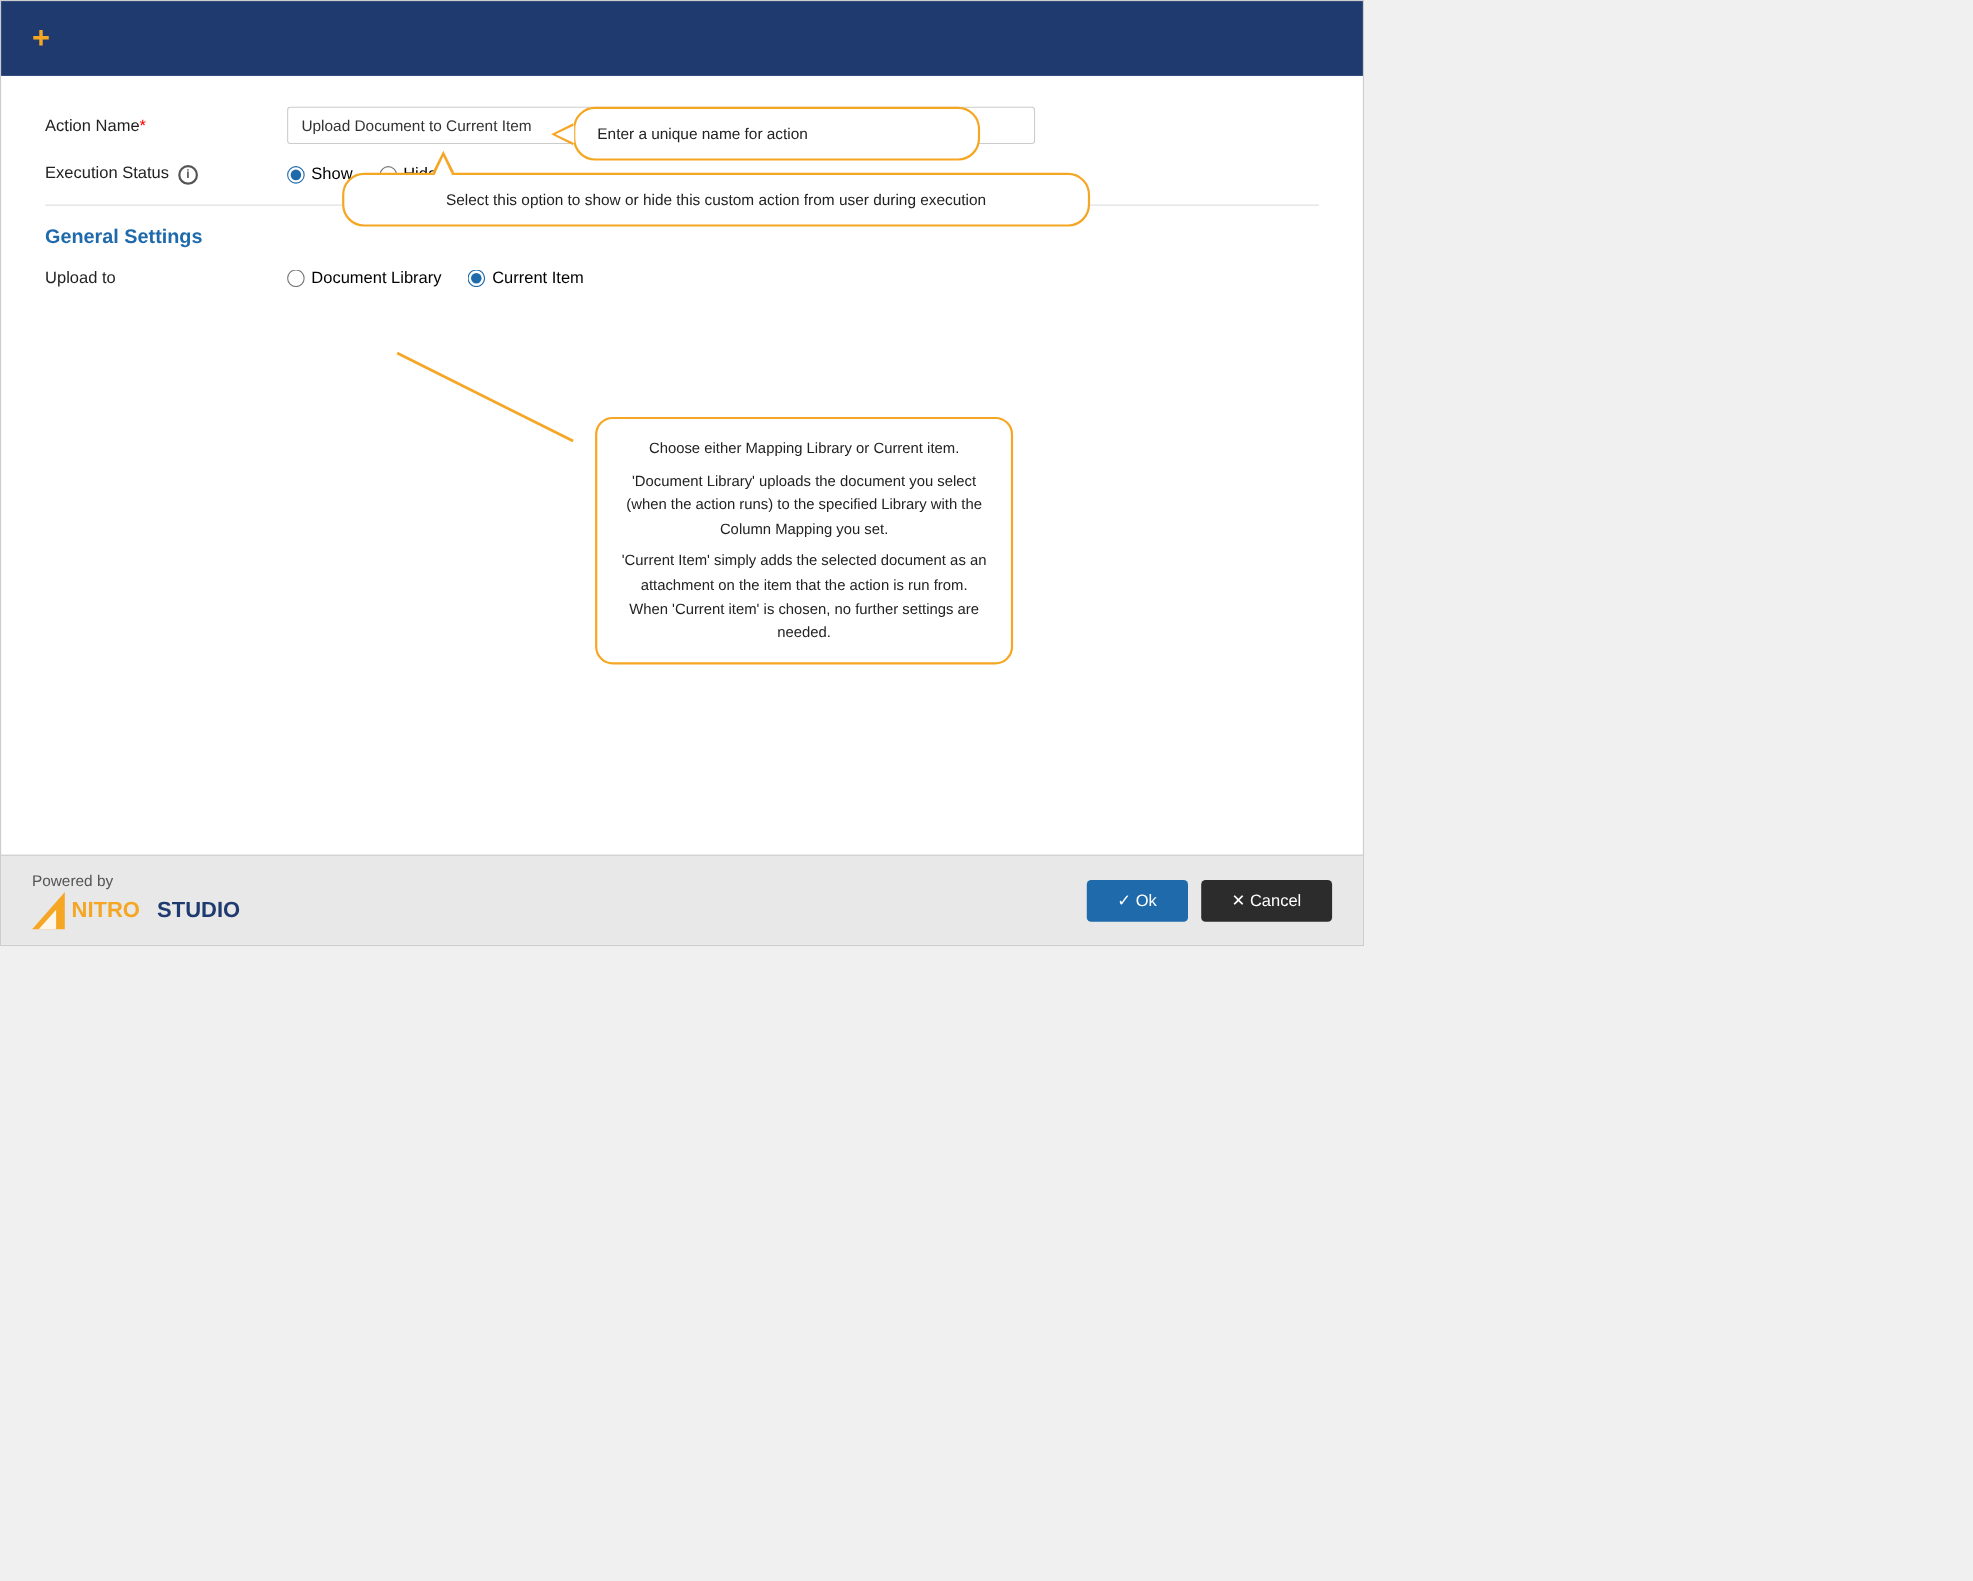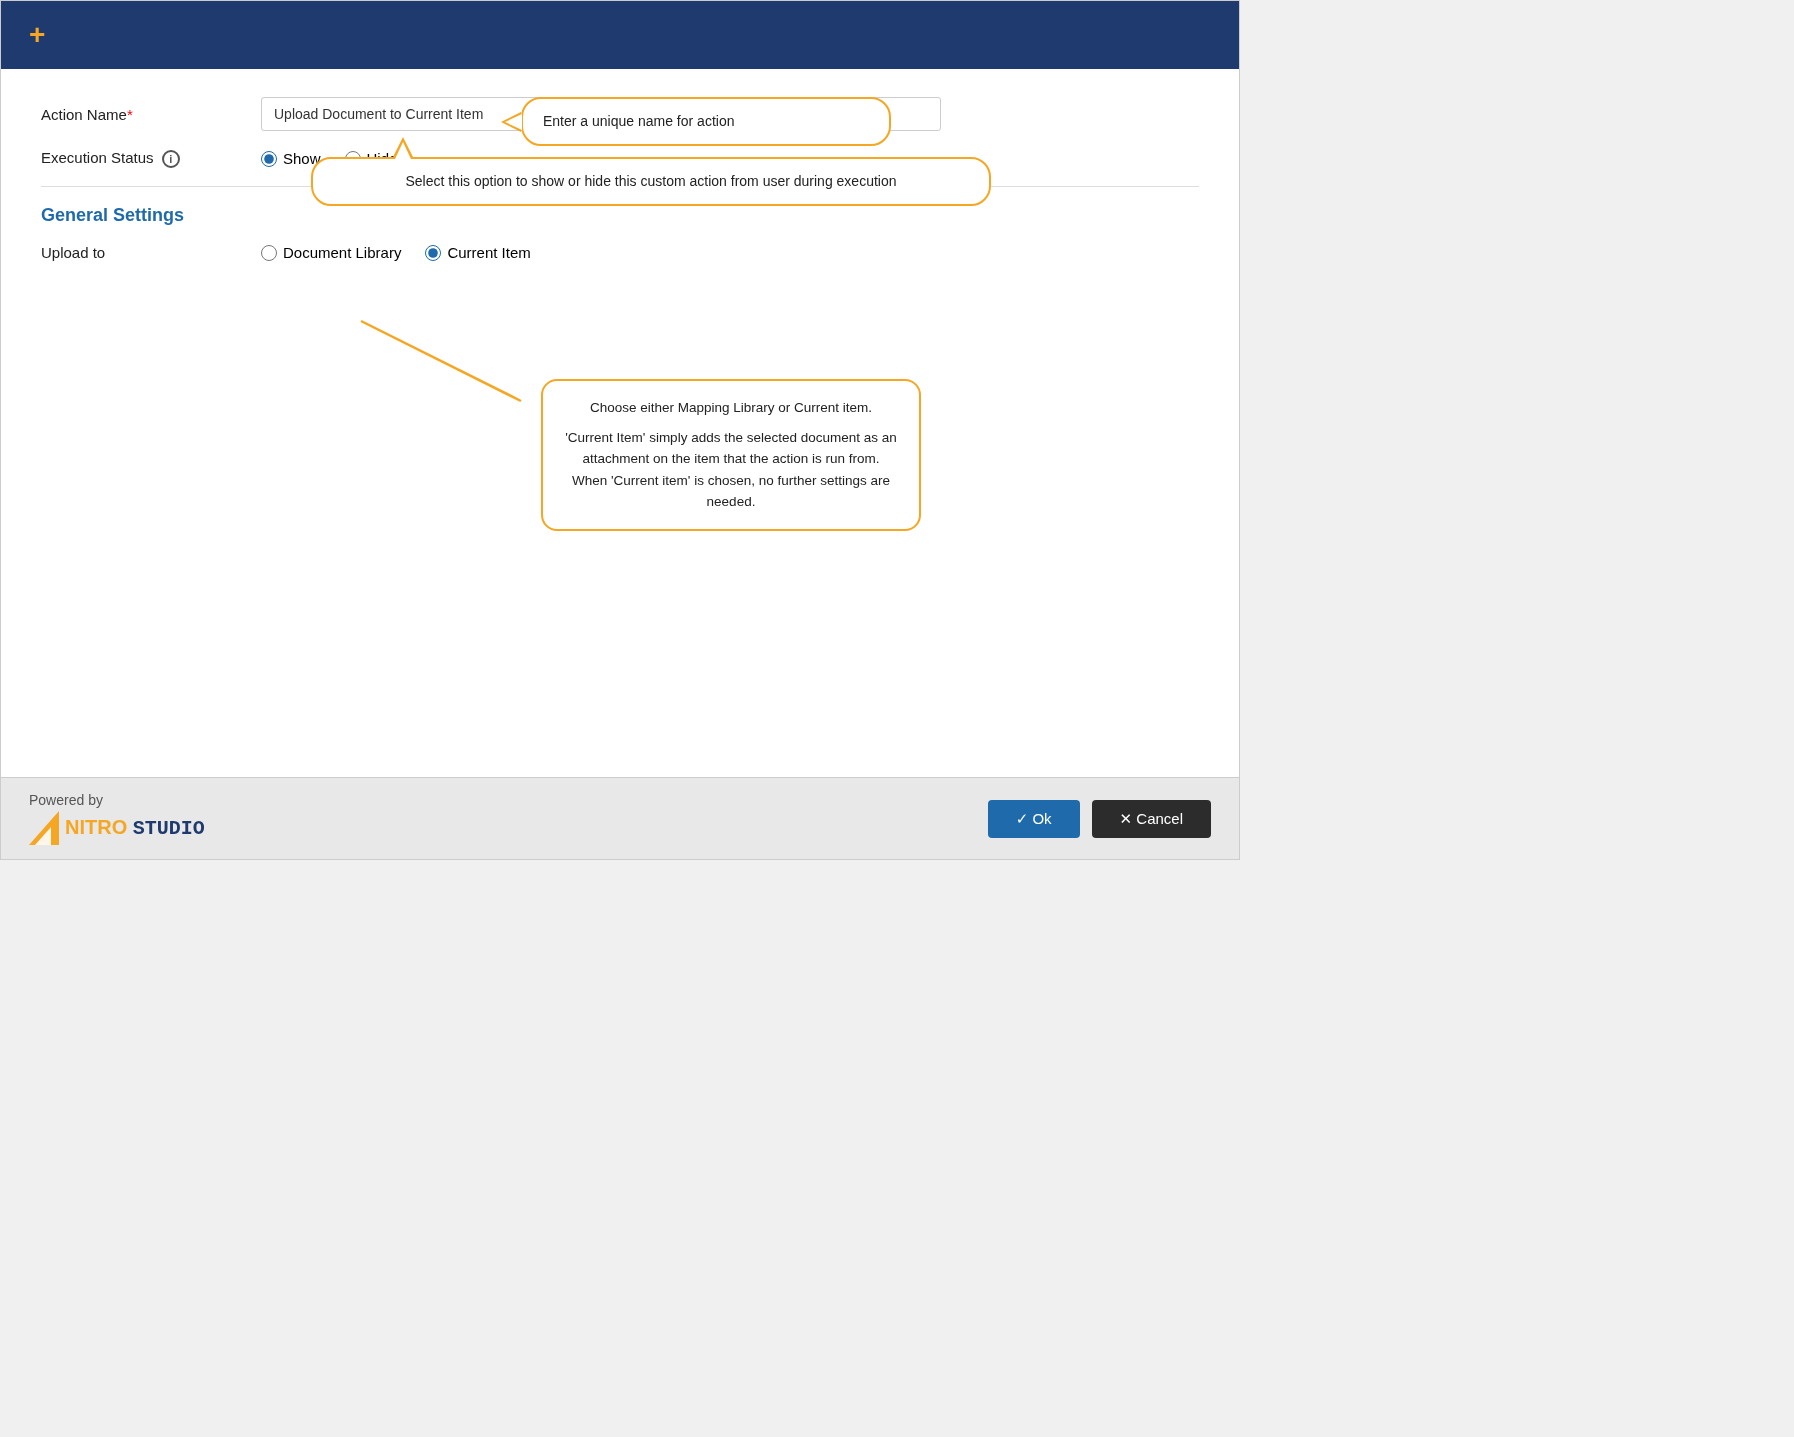--- a/index.html
+++ b/index.html
@@ -324,38 +324,39 @@
         </label>
       </div>
     </div>
 
     <svg class="upload-tooltip-arrow" width="160" height="80" viewBox="0 0 160 80" style="position:absolute; top:252px; left:360px; overflow:visible;">
       <line x1="0" y1="0" x2="160" y2="80" stroke="#f5a623" stroke-width="2.5"></line>
     </svg>
 
     <div class="tooltip-bubble tooltip-bubble-upload">
       <p style="margin-bottom:8px;">Choose either Mapping Library or Current item.</p>
+      <p style="margin-bottom:8px;">'Document Library' uploads the document you select (when the action runs) to the specified Library with the Column Mapping you set.</p>
       <p>'Current Item' simply adds the selected document as an attachment on the item that the action is run from. When 'Current item' is chosen, no further settings are needed.</p>
     </div>
 
   </div>
 
   <div class="dialog-footer">
     <div class="footer-logo">
       <div style="display:flex; flex-direction:column; align-items:flex-start;">
         <span class="powered-by" style="font-size:14px; color:#555; margin-bottom:2px;">Powered by</span>
         <div style="display:flex; align-items:center; gap:6px;">
 
           <svg width="30" height="34" viewBox="0 0 30 34">
             <polygon points="0,34 30,34 30,0" fill="#f5a623"></polygon>
             <polygon points="6,34 22,34 22,16" fill="#fff" opacity="0.9"></polygon>
           </svg>
           <span style="font-size:20px; font-weight:bold; color:#1e3a6e;">
             <span style="color:#f5a623;">NITRO</span>
-            <span style="color:#1e3a6e; margin-left:0;font-family:Liberation Mono, monospace;">STUDIO</span>
+            <span style="color:#1e3a6e; margin-left:10px;">STUDIO</span>
           </span>
         </div>
       </div>
     </div>
 
     <div class="footer-buttons">
       <button class="btn-ok">✓  Ok</button>
       <button class="btn-cancel">✕  Cancel</button>
     </div>
   </div>

